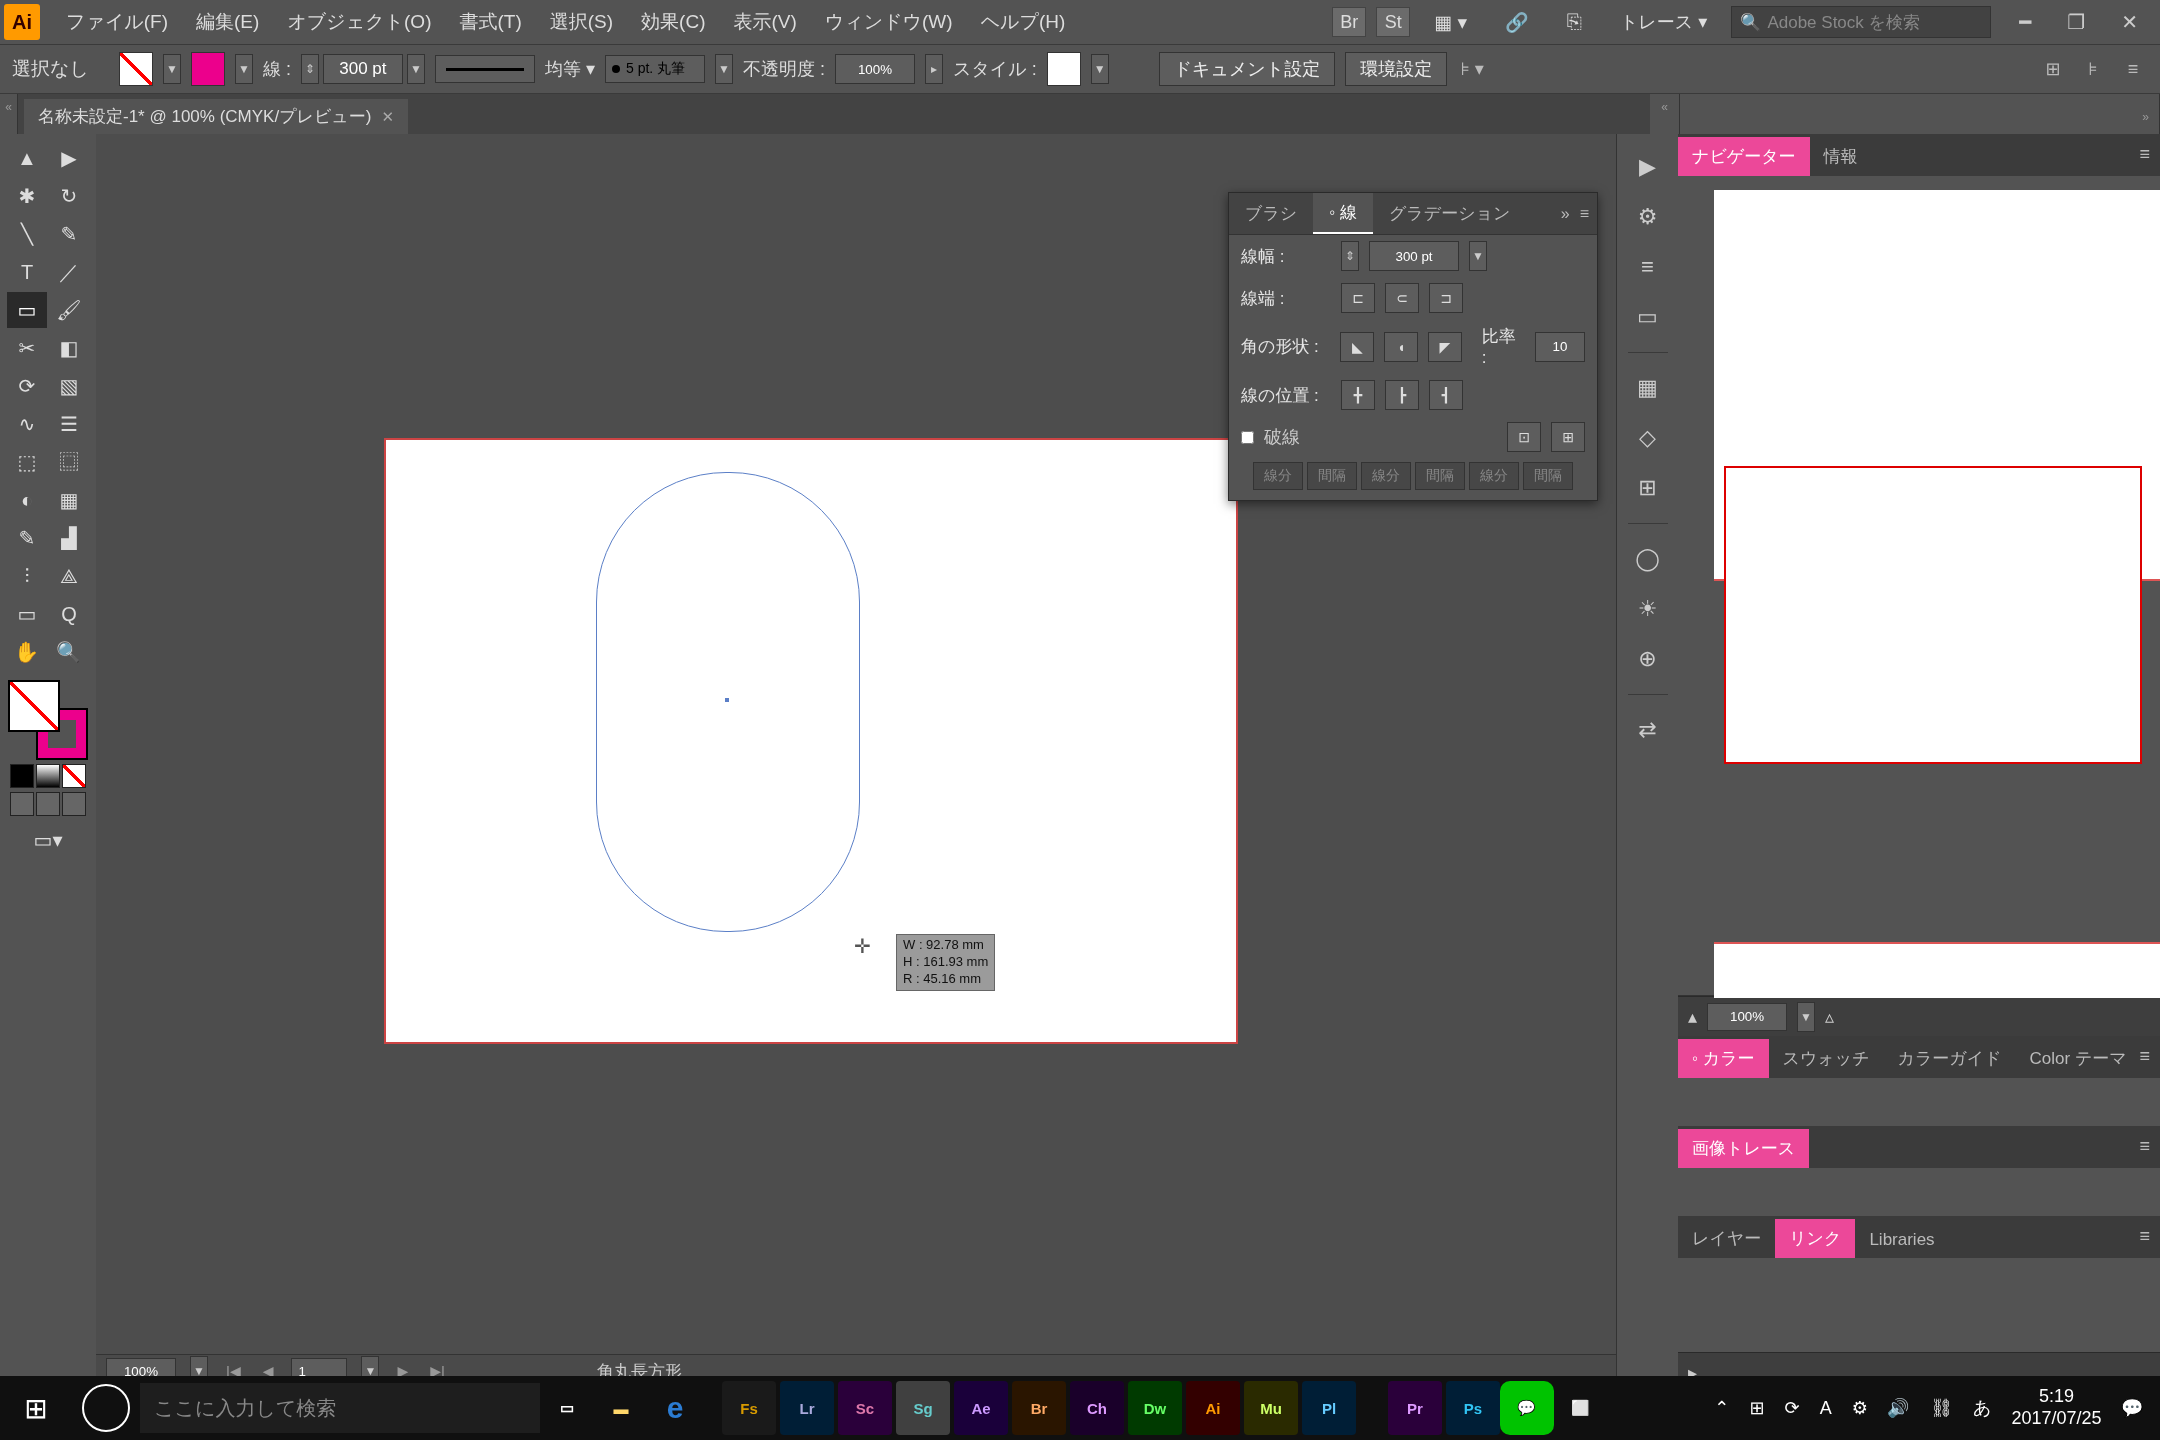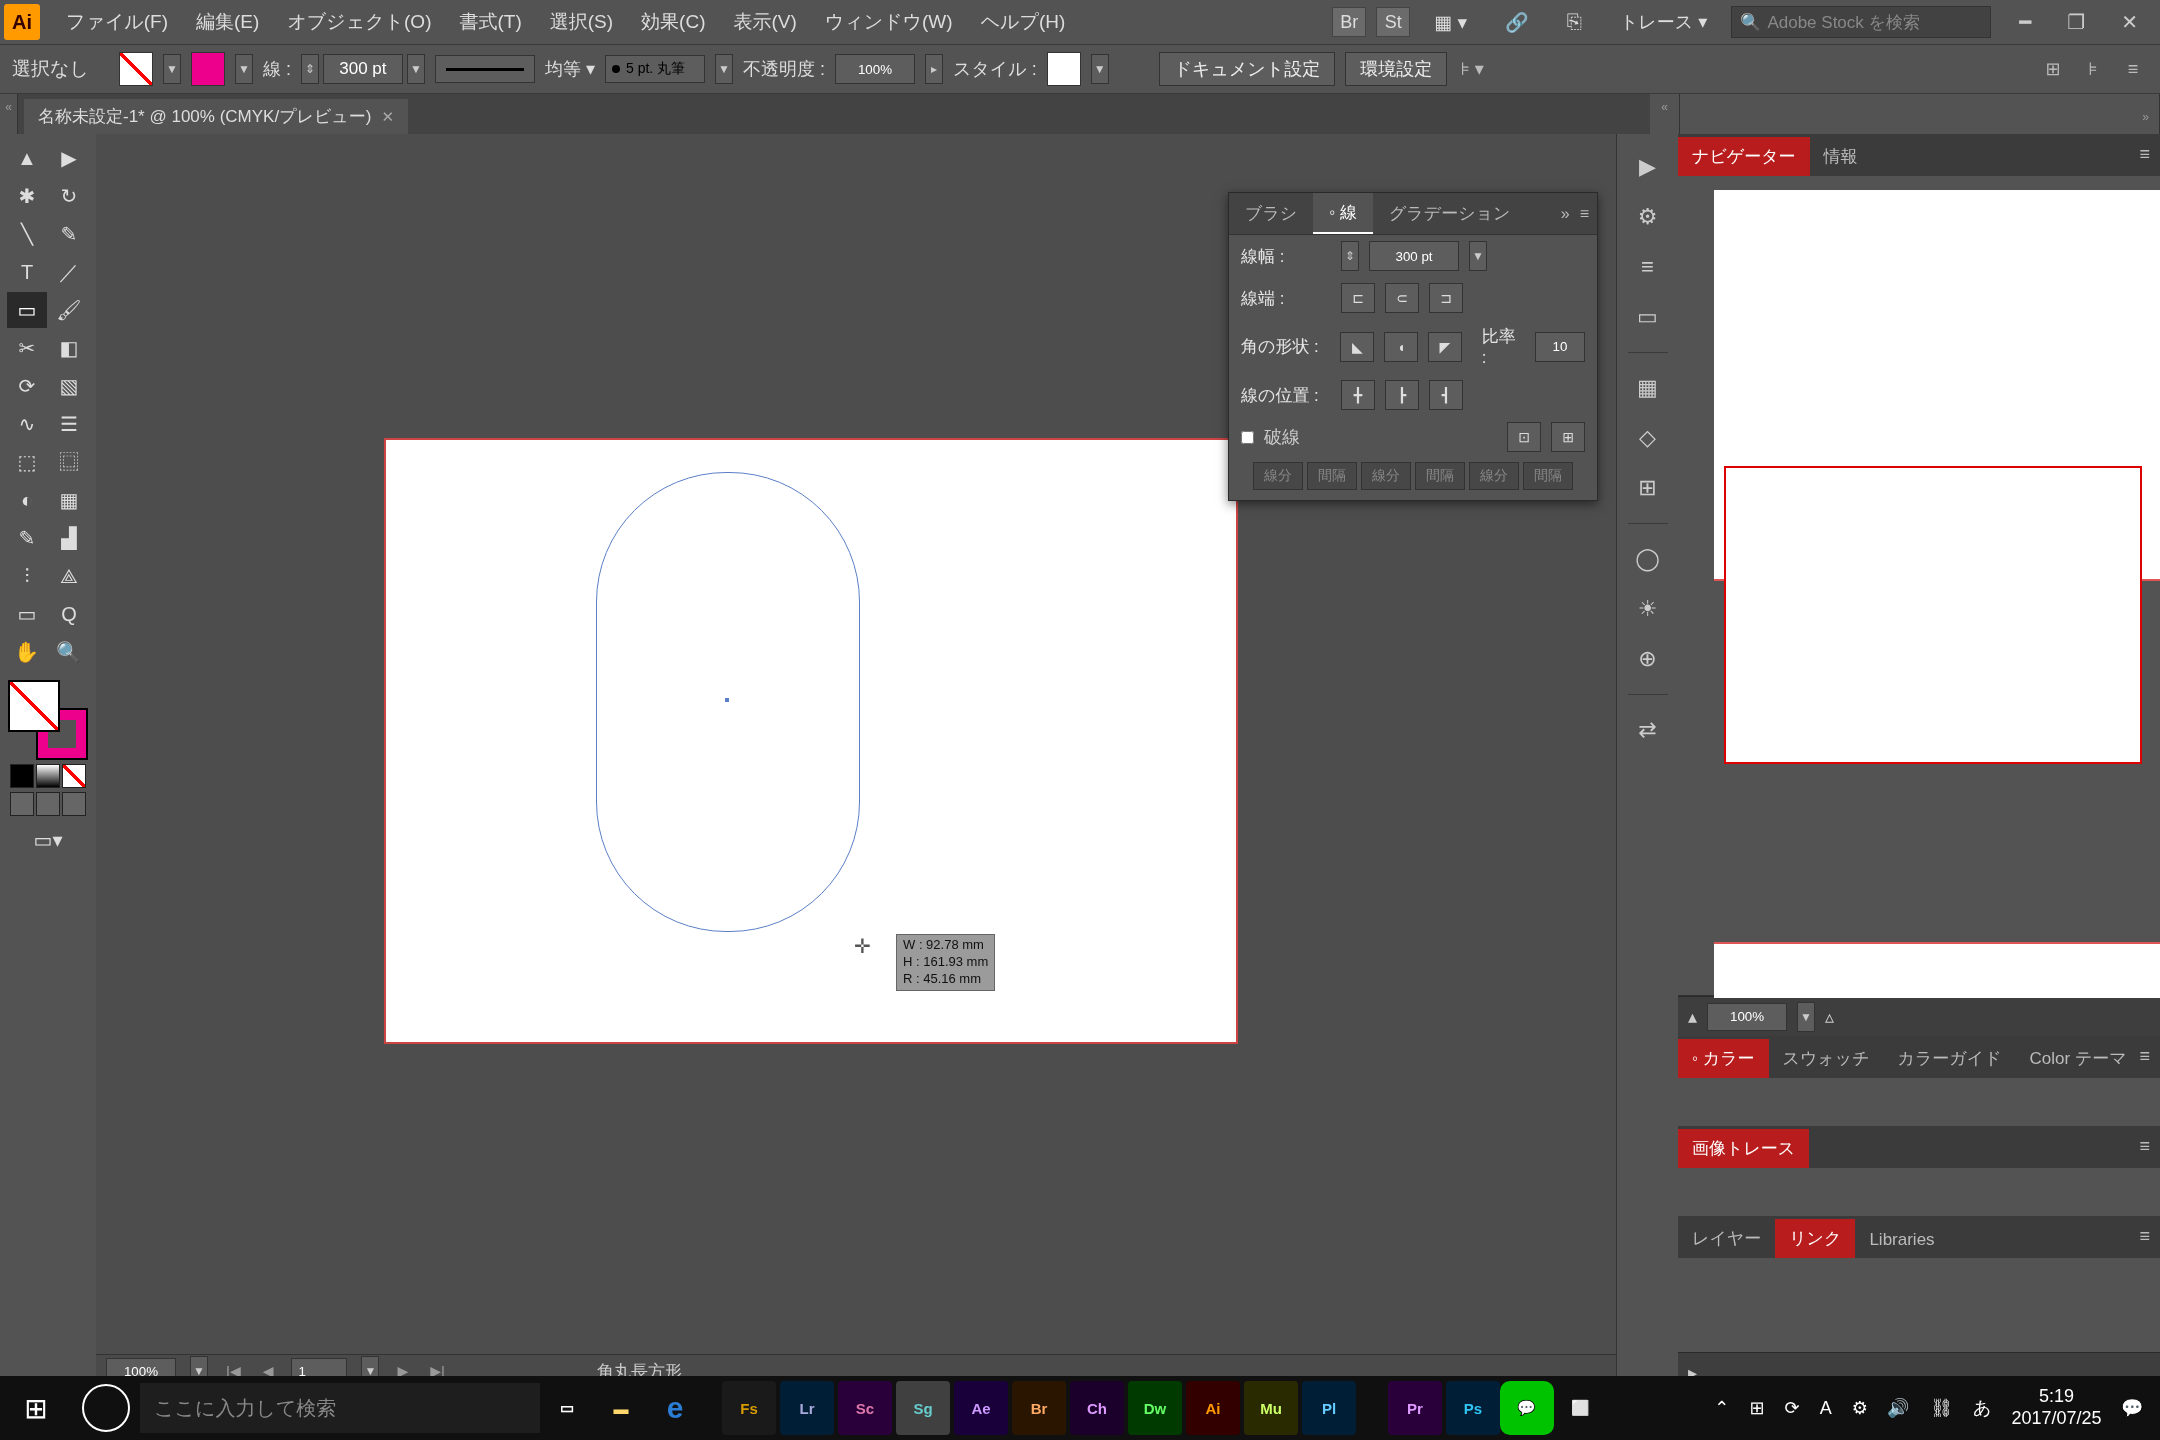--- a/index.html
+++ b/index.html
@@ -75,21 +75,21 @@
 .dashed-row { display:flex; gap:4px; padding:4px 24px 10px; }
 .dash-box { flex:1; height:28px; background:#474747; border:1px solid #333; display:flex; align-items:center; justify-content:center; font-size:14px; color:#888; }
 
 .right-strip { width:62px; background:#535353; border-left:1px solid #333; display:flex; flex-direction:column; align-items:center; padding-top:12px; gap:8px; }
 .rs-icon { width:42px; height:42px; display:flex; align-items:center; justify-content:center; font-size:22px; color:#ccc; }
 .rs-sep { width:40px; height:1px; background:#3a3a3a; margin:6px 0; }
 
 .right-panels { width:482px; background:#434343; display:flex; flex-direction:column; }
 .panel-tabs { display:flex; background:#3b3b3b; height:42px; align-items:flex-end; position:relative; }
 .panel-tab { padding:8px 14px; font-size:17px; color:#bbb; }
-.panel-tab.active { background:#b91c1c; color:#fff; }
+.panel-tab.active { background:#ec4899; color:#fff; }
 .panel-menu { position:absolute; right:10px; top:10px; color:#bbb; font-size:18px; }
 .nav-area { flex:0 0 820px; background:#535353; position:relative; border-bottom:1px solid #333; }
 .nav-thumb { position:absolute; left:46px; top:290px; width:418px; height:298px; background:#fff; border:2px solid #d00; }
 .nav-big { position:absolute; left:36px; top:14px; right:0; bottom:414px; background:#fff; }
 .nav-big::after{ content:""; position:absolute; left:0; right:0; bottom:0; height:2px; background:#d55; }
 .nav-big2 { position:absolute; left:36px; top:766px; right:0; height:56px; background:#fff; }
 .nav-big2::before{ content:""; position:absolute; left:0; right:0; top:0; height:2px; background:#d55; }
 .zoom-row { height:40px; background:#3e3e3e; display:flex; align-items:center; padding:0 10px; gap:10px; border-top:1px solid #2a2a2a; }
 .color-area { flex:0 0 48px; background:#535353; }
 .trace-area { flex:0 0 48px; background:#535353; }

